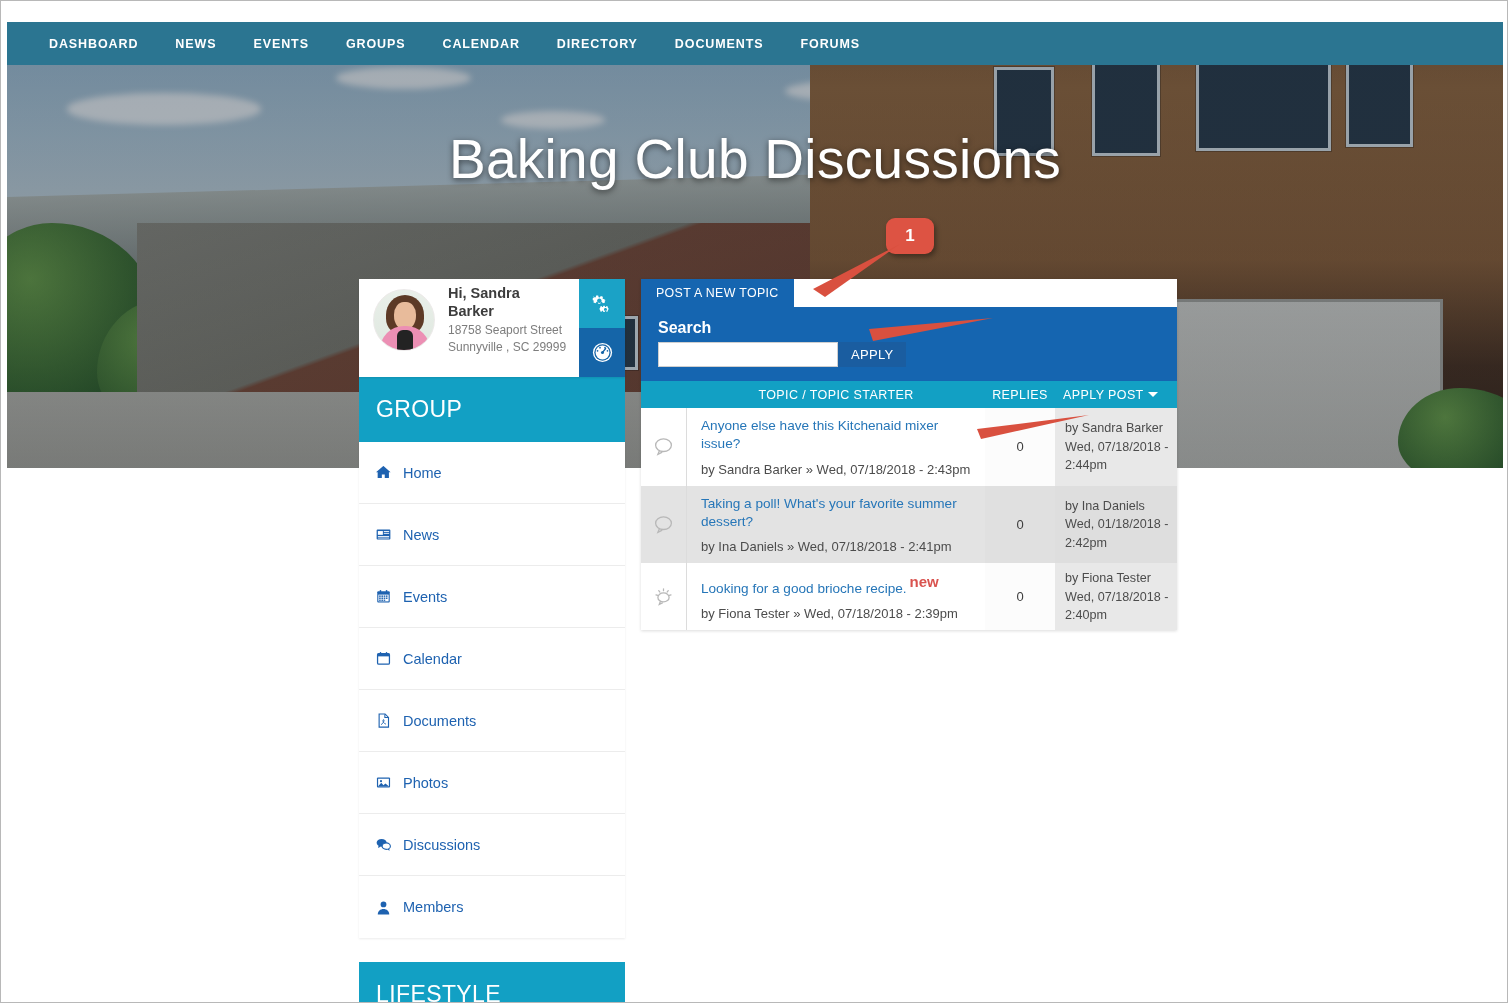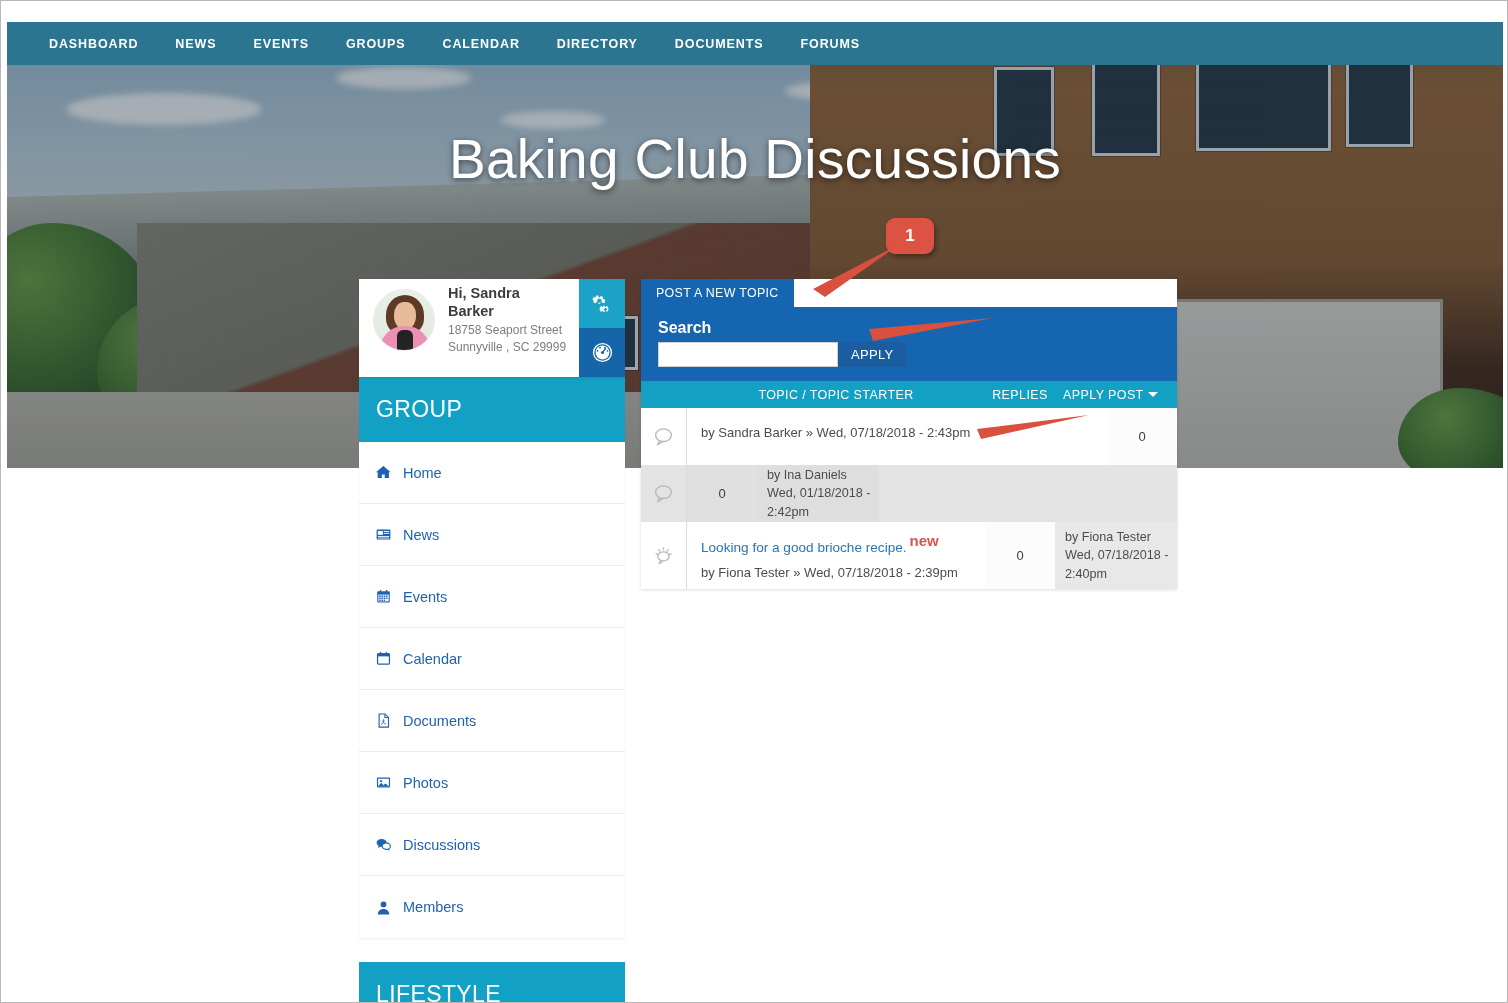--- a/index.html
+++ b/index.html
@@ -433,31 +433,40 @@
     </div>
 
     <div class="t-row odd">
       <div class="c-icon">
         <svg viewBox="0 0 24 24">
           <ellipse cx="12" cy="10.5" rx="9" ry="7.2" fill="none" stroke="#b8b8b8" stroke-width="1.5"></ellipse>
           <path d="M7.4 16.6L5.6 21l5-2.6" fill="none" stroke="#b8b8b8" stroke-width="1.5"></path>
         </svg>
       </div>
       <div class="c-topic">
+        <div class="t-title">Anyone else have this Kitchenaid mixer issue?</div>
         <div class="t-meta">by Sandra Barker » Wed, 07/18/2018 - 2:43pm</div>
       </div>
       <div class="c-replies">0</div>
+      <div class="c-last">
+        <span>by Sandra Barker</span>
+        <span>Wed, 07/18/2018 - 2:44pm</span>
+      </div>
     </div>
 
     <div class="t-row even">
       <div class="c-icon">
         <svg viewBox="0 0 24 24">
           <ellipse cx="12" cy="10.5" rx="9" ry="7.2" fill="none" stroke="#b8b8b8" stroke-width="1.5"></ellipse>
           <path d="M7.4 16.6L5.6 21l5-2.6" fill="none" stroke="#b8b8b8" stroke-width="1.5"></path>
         </svg>
+      </div>
+      <div class="c-topic">
+        <div class="t-title">Taking a poll! What's your favorite summer dessert?</div>
+        <div class="t-meta">by Ina Daniels » Wed, 07/18/2018 - 2:41pm</div>
       </div>
       <div class="c-replies">0</div>
       <div class="c-last">
         <span>by Ina Daniels</span>
         <span>Wed, 01/18/2018 - 2:42pm</span>
       </div>
     </div>
 
     <div class="t-row odd">
       <div class="c-icon">

